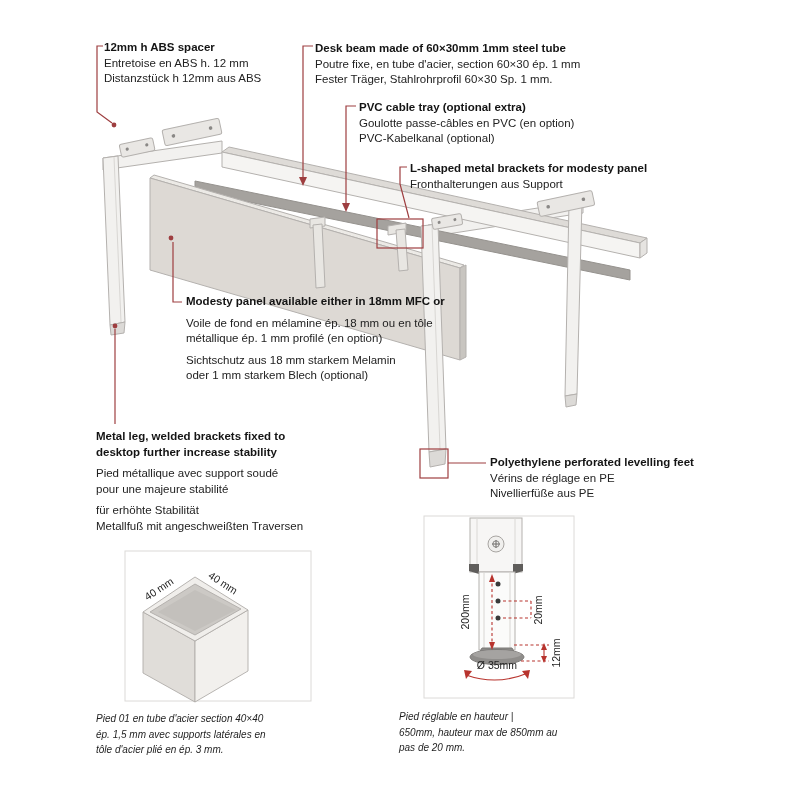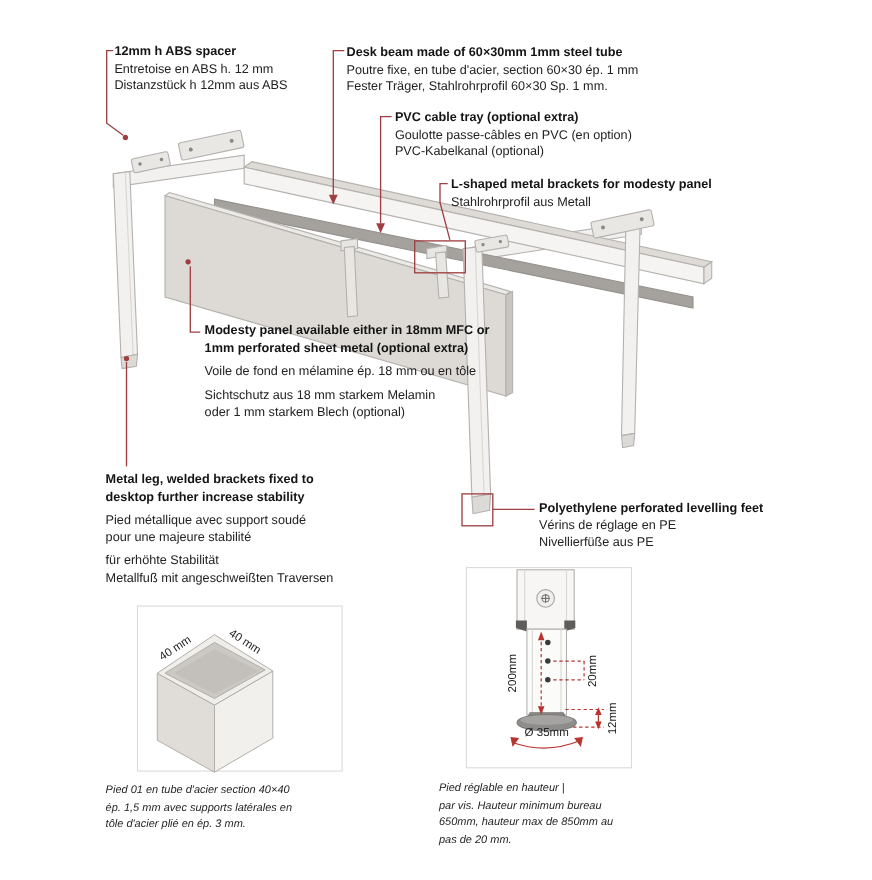--- a/index.html
+++ b/index.html
@@ -176,30 +176,30 @@
 </div>
 
 <div class="callout" style="left:359px;top:100px;">
   <div class="en">PVC cable tray (optional extra)</div>
   <div class="fr">Goulotte passe-câbles en PVC (en option)</div>
   <div class="de">PVC-Kabelkanal (optional)</div>
 </div>
 
 <div class="callout" style="left:410px;top:161px;">
   <div class="en">L-shaped metal brackets for modesty panel</div>
-  <div class="de">Stahlrohrprofil aus Metall</div>
+  <div class="de">Fronthalterungen aus Support</div>
 </div>
 
 <div class="callout" style="left:186px;top:294px;">
   <div class="grp">
     <div class="en">Modesty panel available either in 18mm MFC or</div>
-    <div class="en">1mm perforated sheet metal (optional extra)</div>
   </div>
   <div class="grp">
     <div class="fr">Voile de fond en mélamine ép. 18 mm ou en tôle</div>
+    <div class="fr">métallique ép. 1 mm profilé (en option)</div>
   </div>
   <div class="grp">
     <div class="de">Sichtschutz aus 18 mm starkem Melamin</div>
     <div class="de">oder 1 mm starkem Blech (optional)</div>
   </div>
 </div>
 
 <div class="callout" style="left:96px;top:429px;">
   <div class="grp">
     <div class="en">Metal leg, welded brackets fixed to</div>
@@ -222,16 +222,15 @@
 </div>
 
 <div class="caption" style="left:96px;top:711px;">
   <div>Pied 01 en tube d'acier section 40×40</div>
   <div>ép. 1,5 mm avec supports latérales en</div>
   <div>tôle d'acier plié en ép. 3 mm.</div>
 </div>
 
 <div class="caption" style="left:399px;top:709px;">
   <div>Pied réglable en hauteur |</div>
-  <div>par vis. Hauteur minimum bureau</div>
   <div>650mm, hauteur max de 850mm au</div>
   <div>pas de 20 mm.</div>
 </div>
 
 </body></html>

